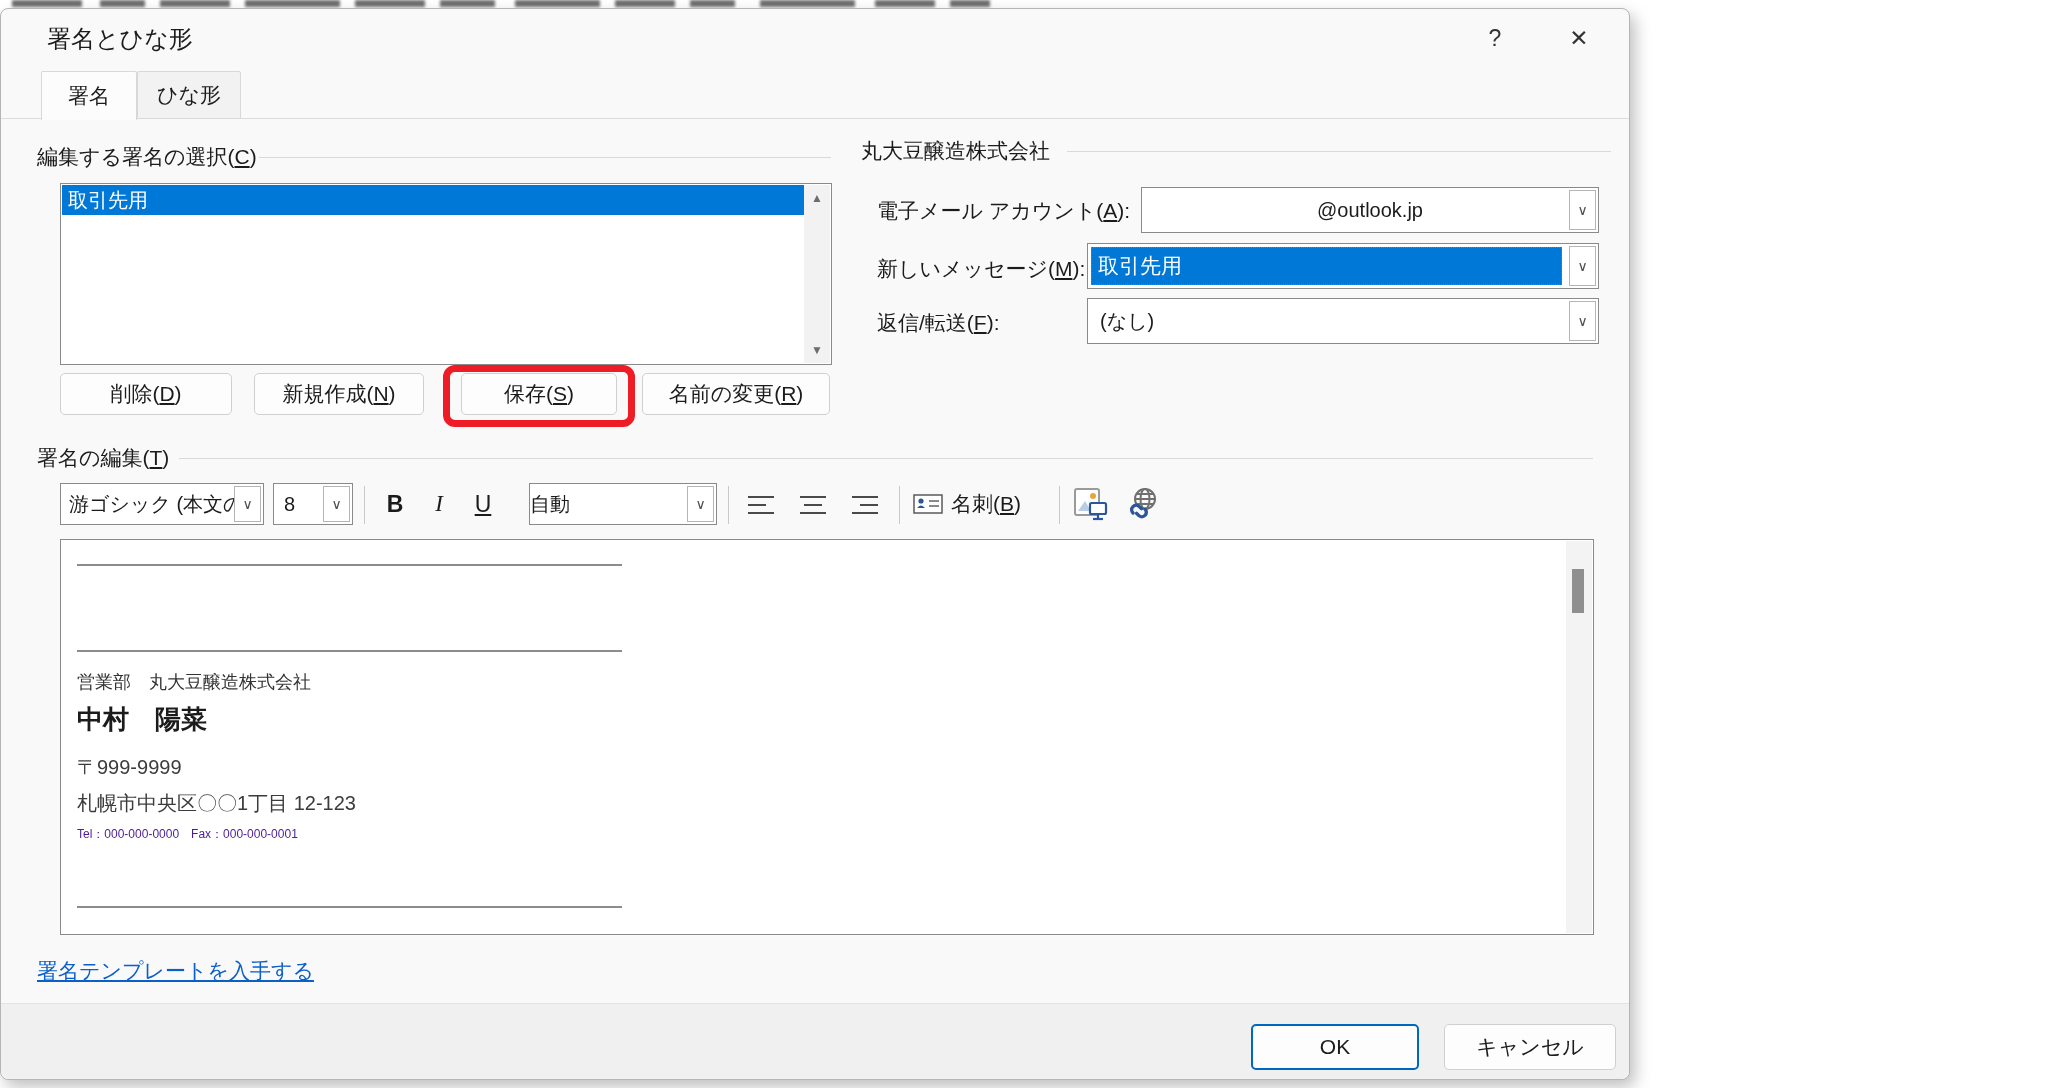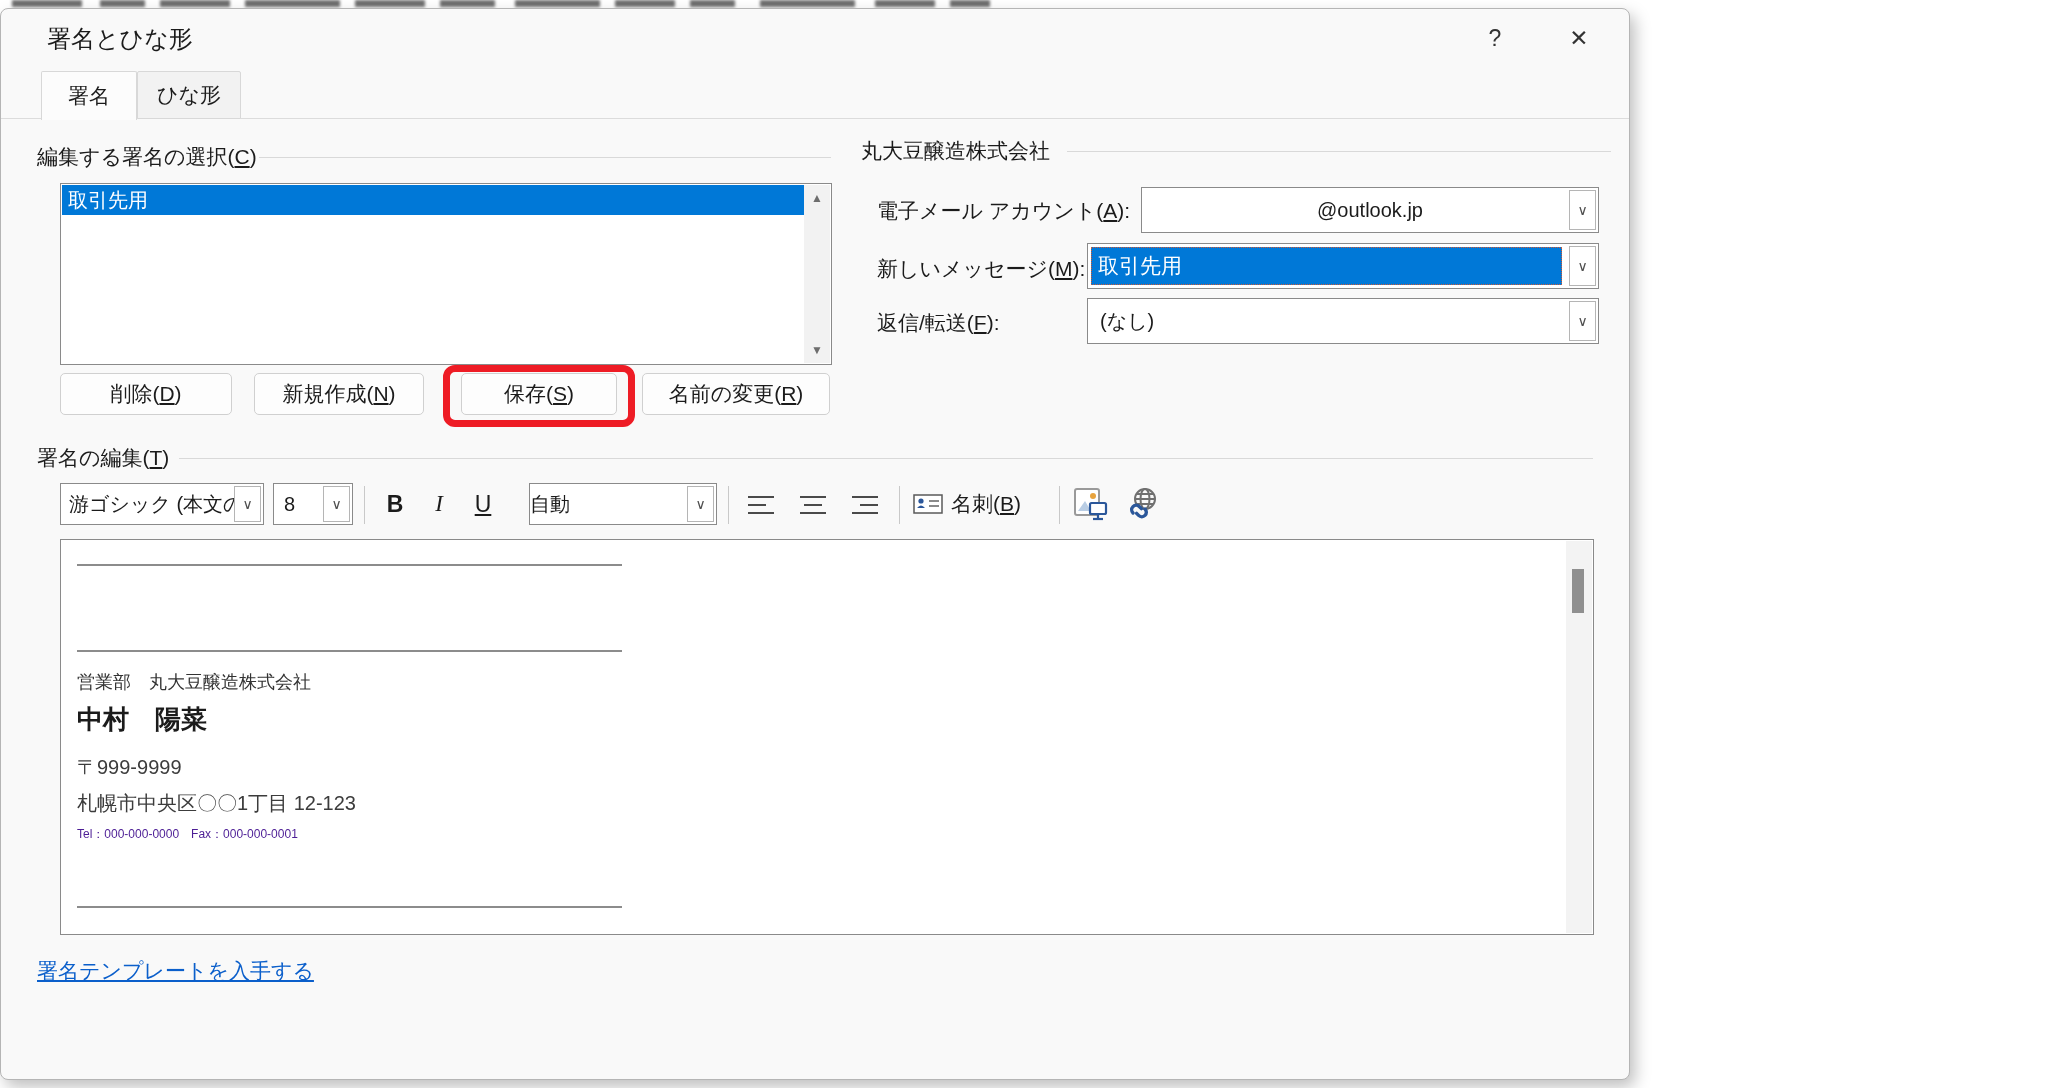--- a/index.html
+++ b/index.html
@@ -237,14 +237,18 @@
     <div class="sigline" style="top:250px;font-size:20px;color:#3c3c3c;">札幌市中央区〇〇1丁目 12-123</div>
     <div class="sigline" style="top:286px;font-size:12px;color:#4c1d95;">Tel：000-000-0000　Fax：000-000-0001</div>
     <div class="sig-hr" style="top:366px;"></div>
 
     <div class="vscroll" style="background:#f3f3f3;">
       <div class="thumb"></div>
     </div>
   </div>
 
   <div class="abs tpl-link">署名テンプレートを入手する</div>
+  <div class="footer">
+    <div class="btn" style="left:1250px;top:20px;width:168px;height:46px;border:2px solid #0067c0;">OK</div>
+    <div class="btn" style="left:1443px;top:20px;width:172px;height:46px;">キャンセル</div>
+  </div>
 
 </div>
 
 </body></html>

